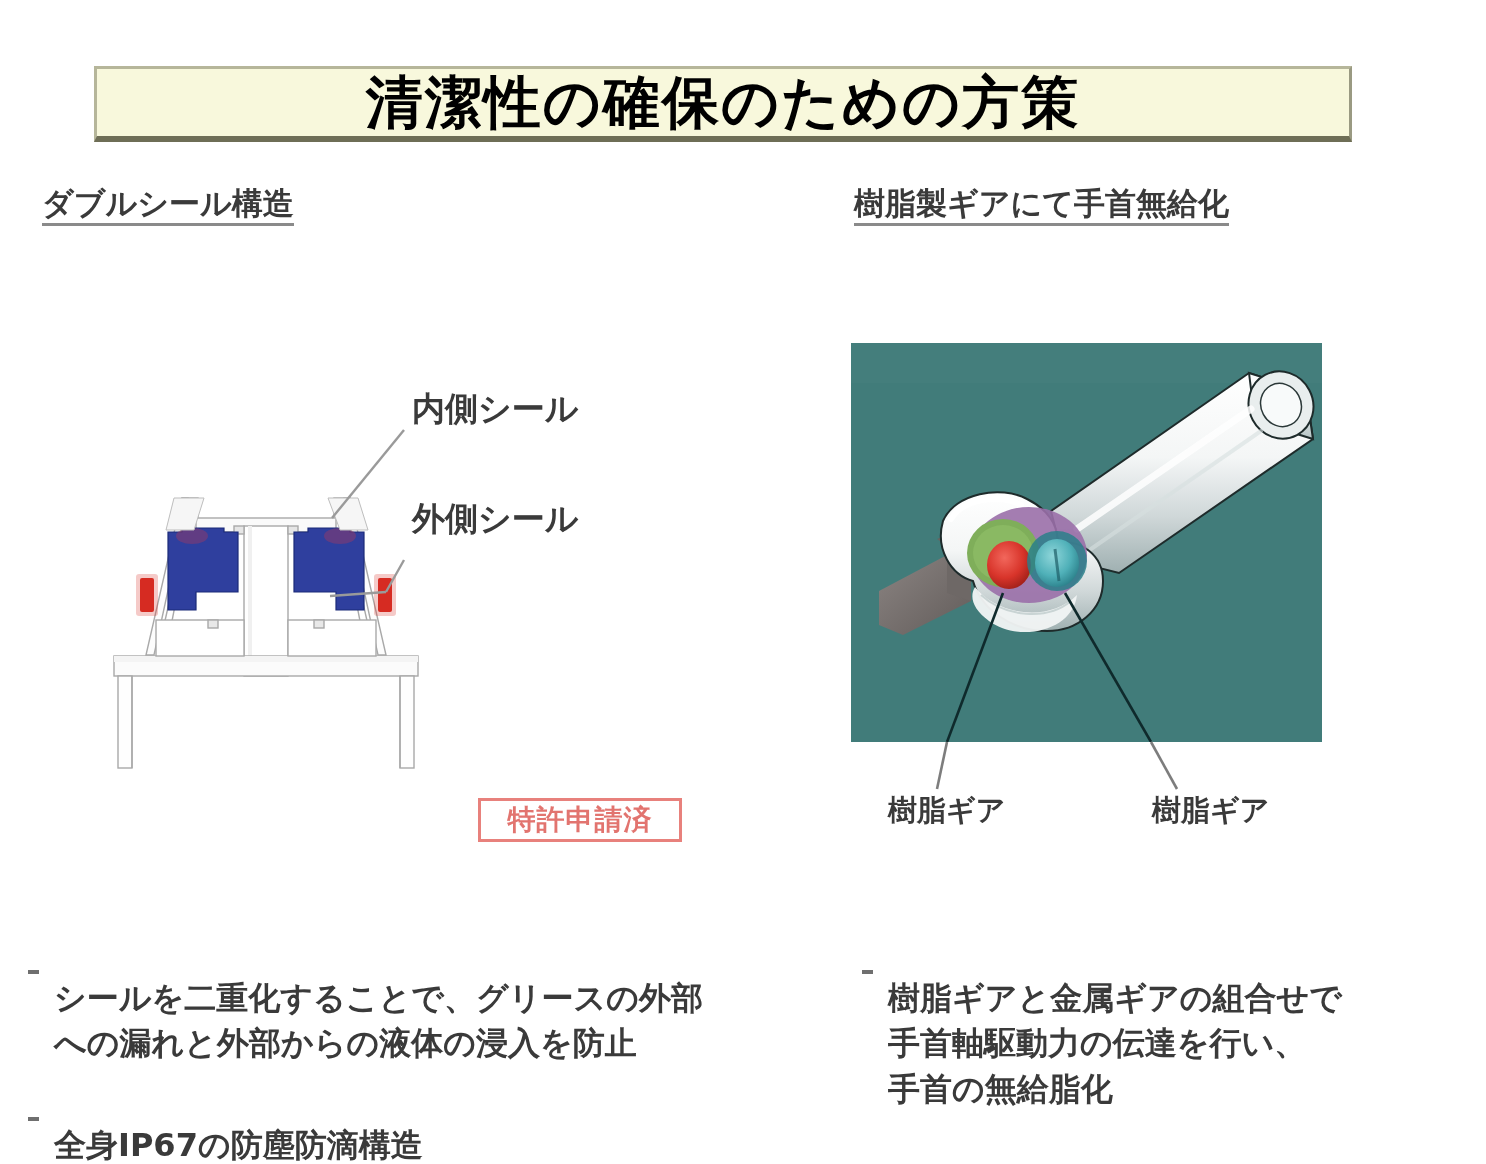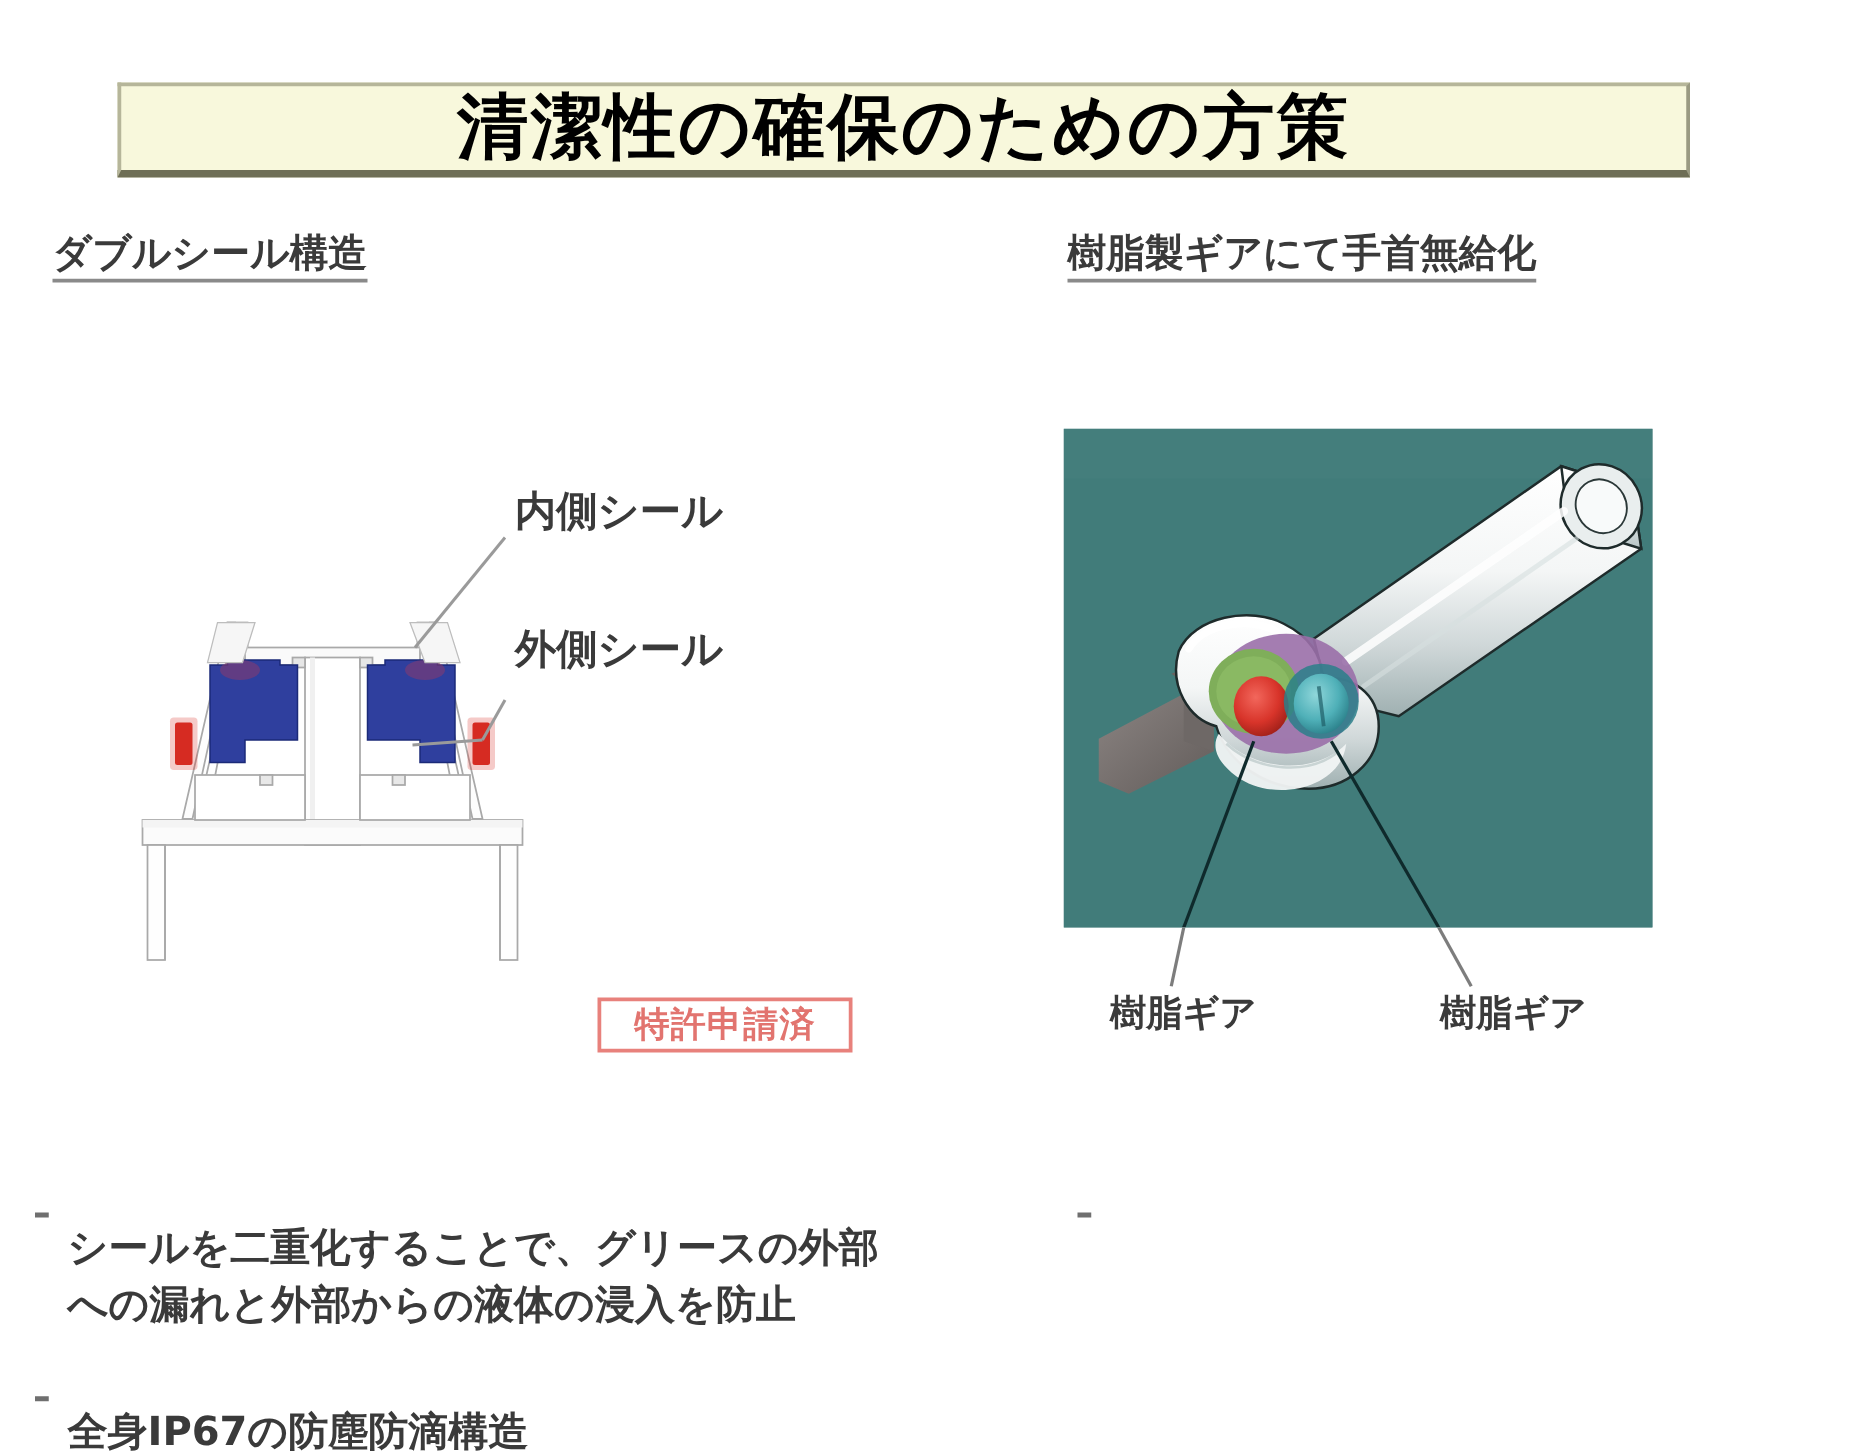--- a/index.html
+++ b/index.html
@@ -355,14 +355,15 @@
       </span>
     <span class="bullet-text">全身IP67の防塵防滴構造</span>
   </div>
 </div>
 
 <div id="bullets-right" class="bullet-list">
   <div class="bullet-item">
     <span class="bullet-marker">
         <i></i>
       </span>
+    <span class="bullet-text">樹脂ギアと金属ギアの組合せで<br>手首軸駆動力の伝達を行い、<br>手首の無給脂化</span>
   </div>
 </div>
 
 </body></html>

